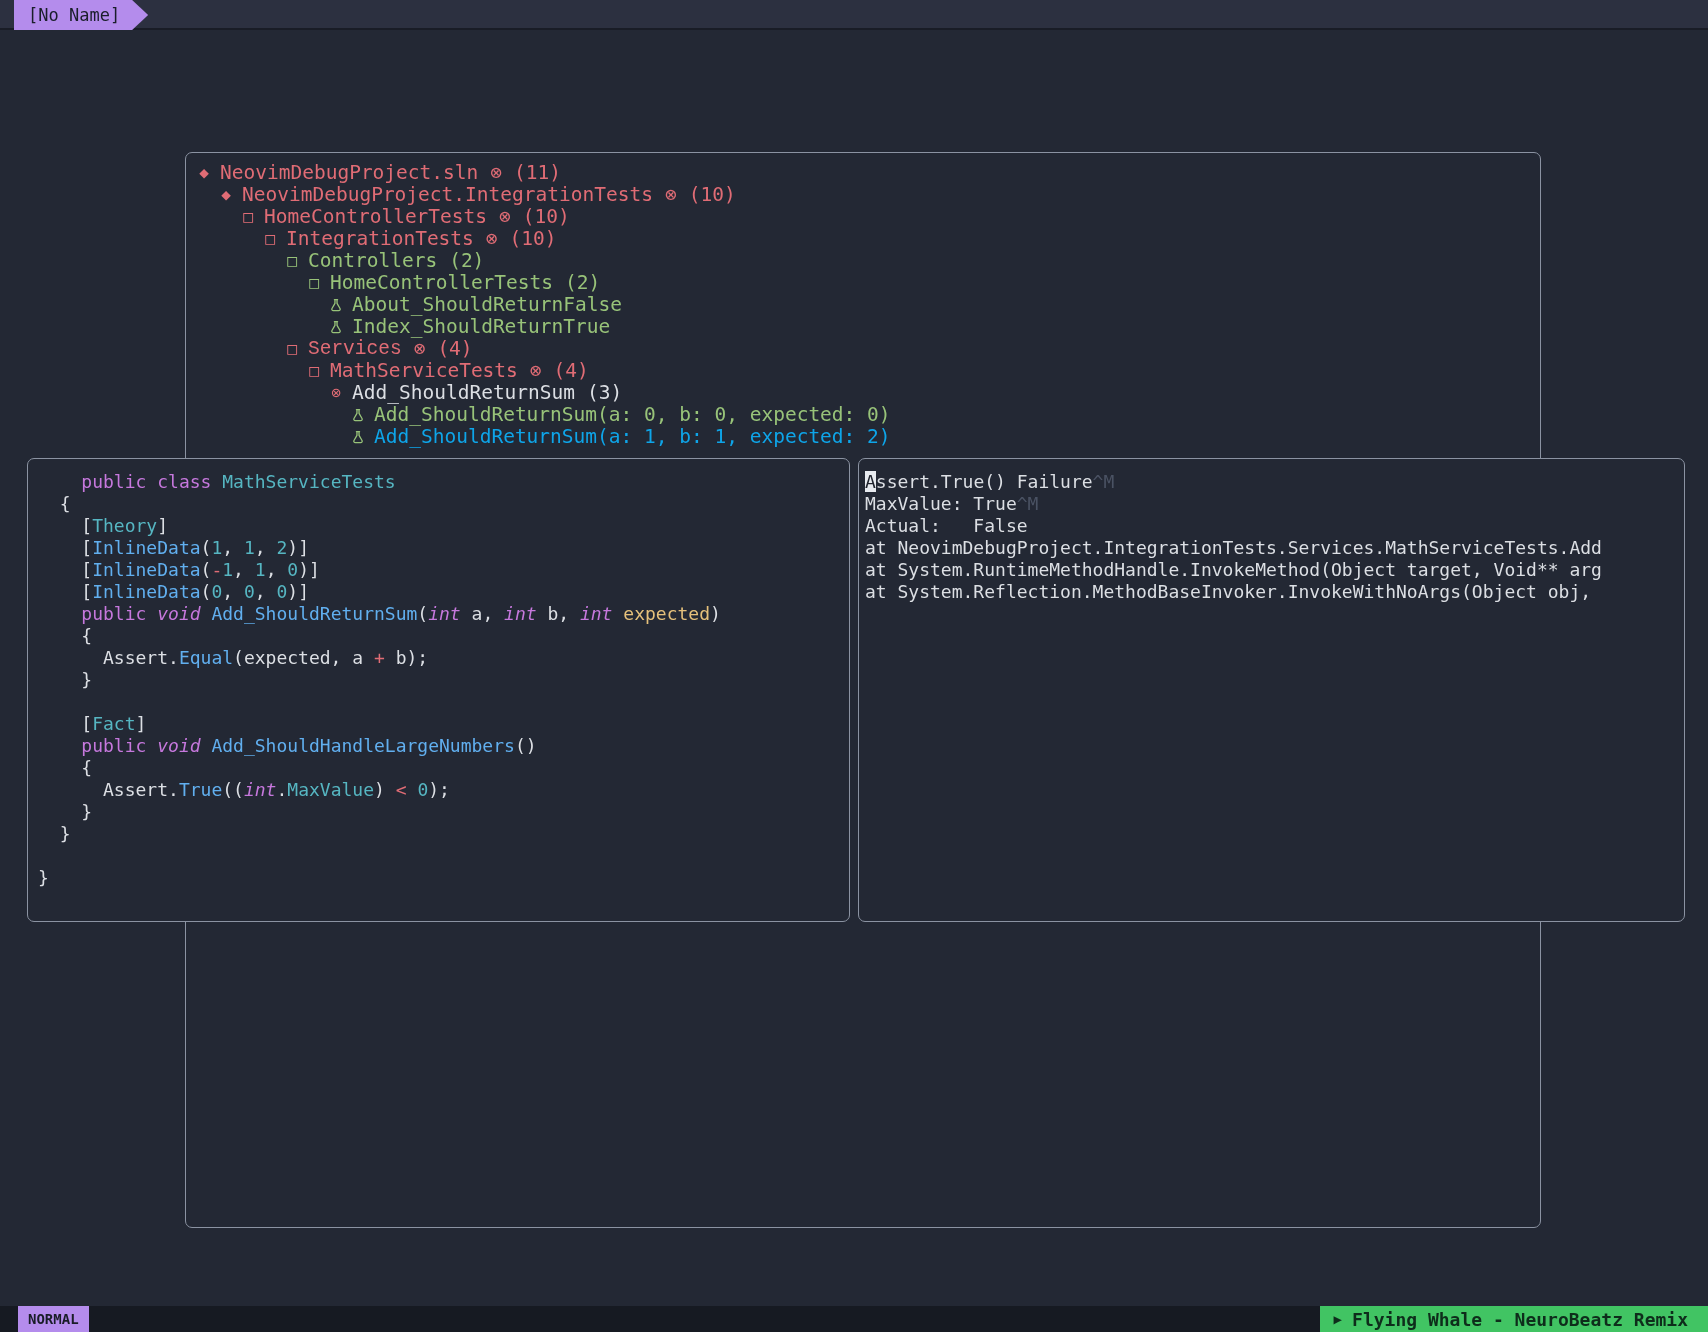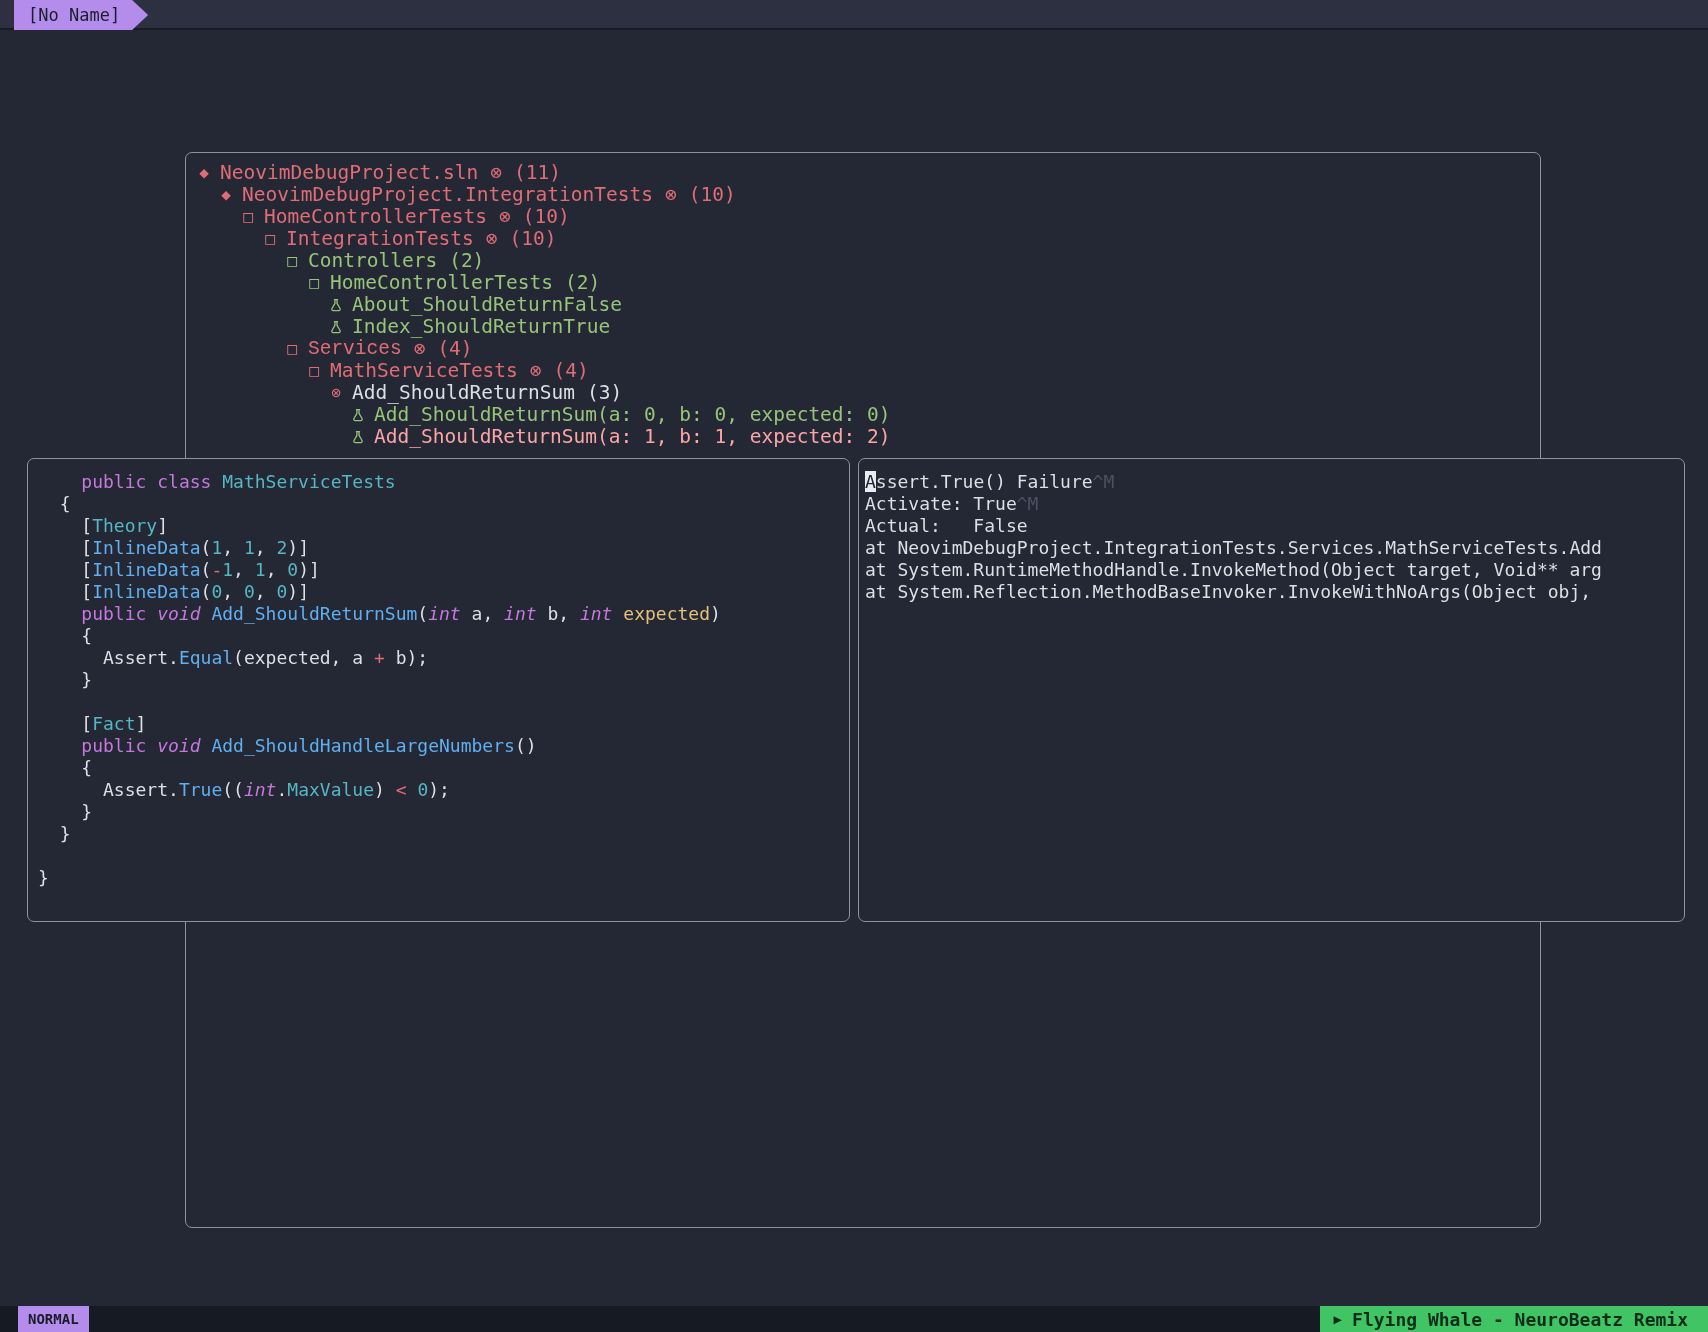--- a/index.html
+++ b/index.html
@@ -142,21 +142,21 @@
             </svg>
           </span>
           <span class="tree-label" style="color: rgb(152, 195, 121);">Add_ShouldReturnSum(a: 0, b: 0, expected: 0)</span>
         </div>
         <div class="tree-row" style="padding-left: 154px;">
           <span class="tree-icon" style="color: rgb(152, 195, 121);">
             <svg viewBox="0 0 16 16" width="14" height="14" fill="none" stroke="currentColor" stroke-width="1.5" stroke-linecap="round" stroke-linejoin="round">
               <path d="M6.2 1.8h3.6M6.8 1.8v4.4L3.4 12a1.7 1.7 0 0 0 1.5 2.5h6.2a1.7 1.7 0 0 0 1.5-2.5L9.2 6.2V1.8"></path>
             </svg>
           </span>
-          <span class="tree-label" style="color: #fca5a5;">Add_ShouldReturnSum(a: 1, b: 1, expected: 2)</span>
+          <span class="tree-label" style="color: #0ea5e9;">Add_ShouldReturnSum(a: 1, b: 1, expected: 2)</span>
         </div>
       </div>
   </section>
 
   <section class="float code-float">
     <pre class="codepre"><span><span>    </span><span style="color: rgb(198, 120, 221);">public</span><span> </span><span style="color: rgb(198, 120, 221);">class</span><span> </span><span style="color: rgb(86, 182, 194);">MathServiceTests</span>
 </span><span><span>  {</span>
 </span><span><span>    [</span><span style="color: rgb(86, 182, 194);">Theory</span><span>]</span>
 </span><span><span>    [</span><span style="color: rgb(97, 175, 239);">InlineData</span><span>(</span><span style="color: rgb(86, 182, 194);">1</span><span>, </span><span style="color: rgb(86, 182, 194);">1</span><span>, </span><span style="color: rgb(86, 182, 194);">2</span><span>)]</span>
 </span><span><span>    [</span><span style="color: rgb(97, 175, 239);">InlineData</span><span>(</span><span style="color: rgb(224, 108, 117);">-</span><span style="color: rgb(86, 182, 194);">1</span><span>, </span><span style="color: rgb(86, 182, 194);">1</span><span>, </span><span style="color: rgb(86, 182, 194);">0</span><span>)]</span>
@@ -172,21 +172,21 @@
 </span><span><span>      Assert.</span><span style="color: rgb(97, 175, 239);">True</span><span>((</span><span style="color: rgb(198, 120, 221); font-style: italic;">int</span><span>.</span><span style="color: rgb(86, 182, 194);">MaxValue</span><span>) </span><span style="color: rgb(224, 108, 117);">&lt;</span><span> </span><span style="color: rgb(86, 182, 194);">0</span><span>);</span>
 </span><span><span>    }</span>
 </span><span><span>  }</span>
 </span><span>
 </span><span><span>}</span>
 </span></pre>
   </section>
 
   <section class="float output-float">
     <pre class="codepre"><span><span class="cursor">A</span><span>ssert.True() Failure</span><span style="color: rgb(74, 82, 99);">^M</span>
-</span><span><span>Activate: True</span><span style="color: rgb(74, 82, 99);">^M</span>
+</span><span><span>MaxValue: True</span><span style="color: rgb(74, 82, 99);">^M</span>
 </span><span><span>Actual:   False</span>
 </span><span><span>at NeovimDebugProject.IntegrationTests.Services.MathServiceTests.Add</span>
 </span><span><span>at System.RuntimeMethodHandle.InvokeMethod(Object target, Void** arg</span>
 </span><span><span>at System.Reflection.MethodBaseInvoker.InvokeWithNoArgs(Object obj,</span>
 </span></pre>
   </section>
 
 
   <footer class="statusline">
     <div class="mode-badge">NORMAL</div>

